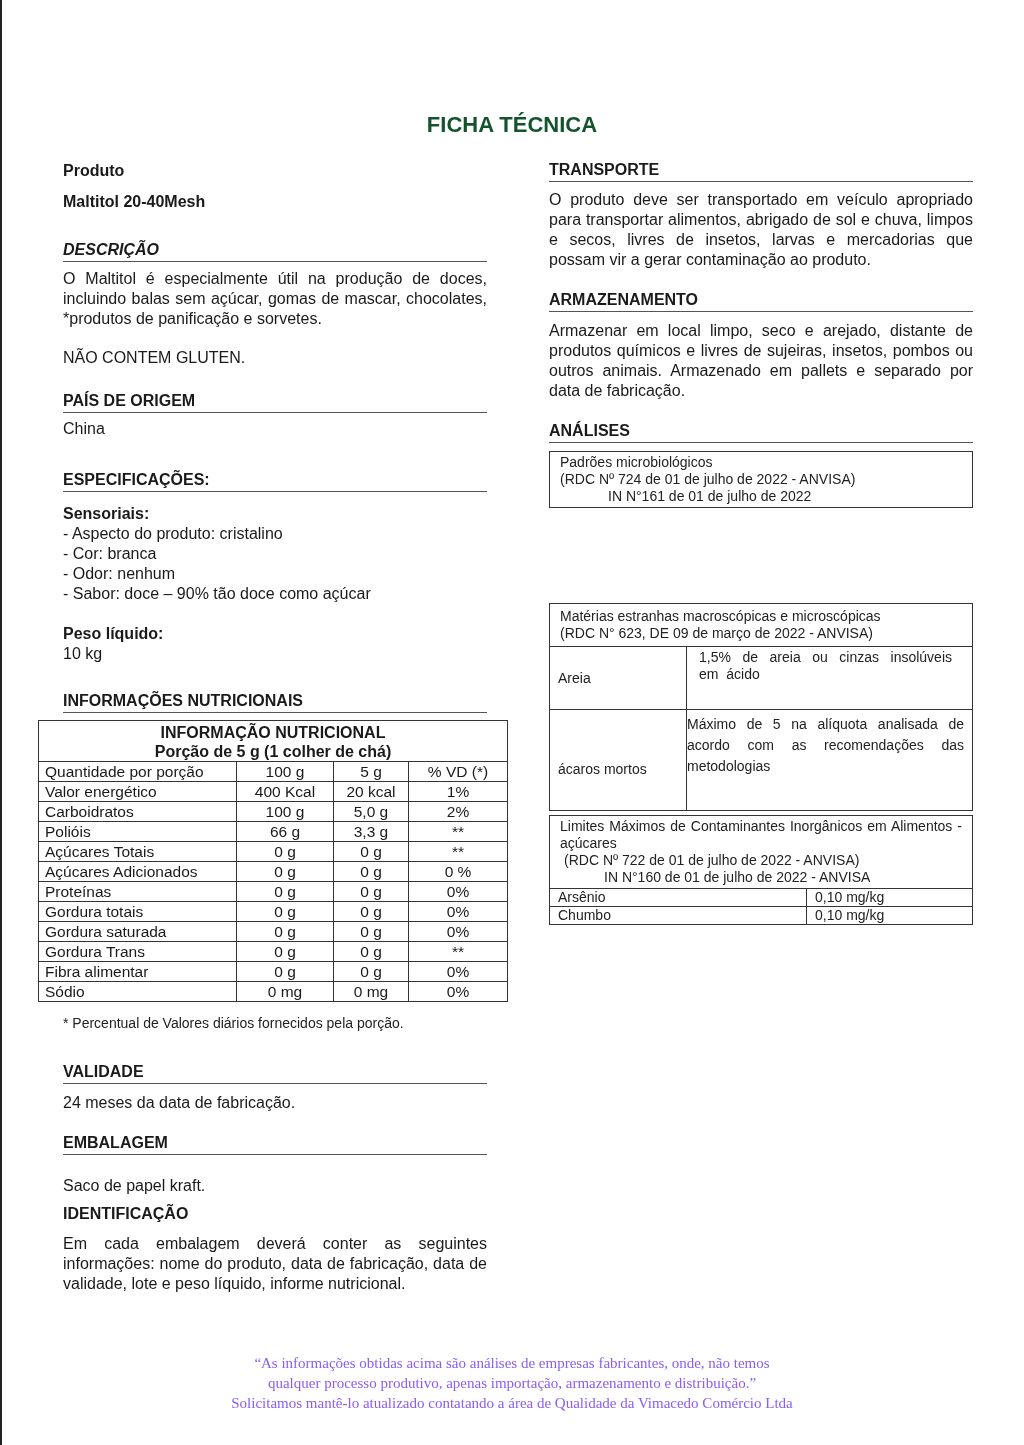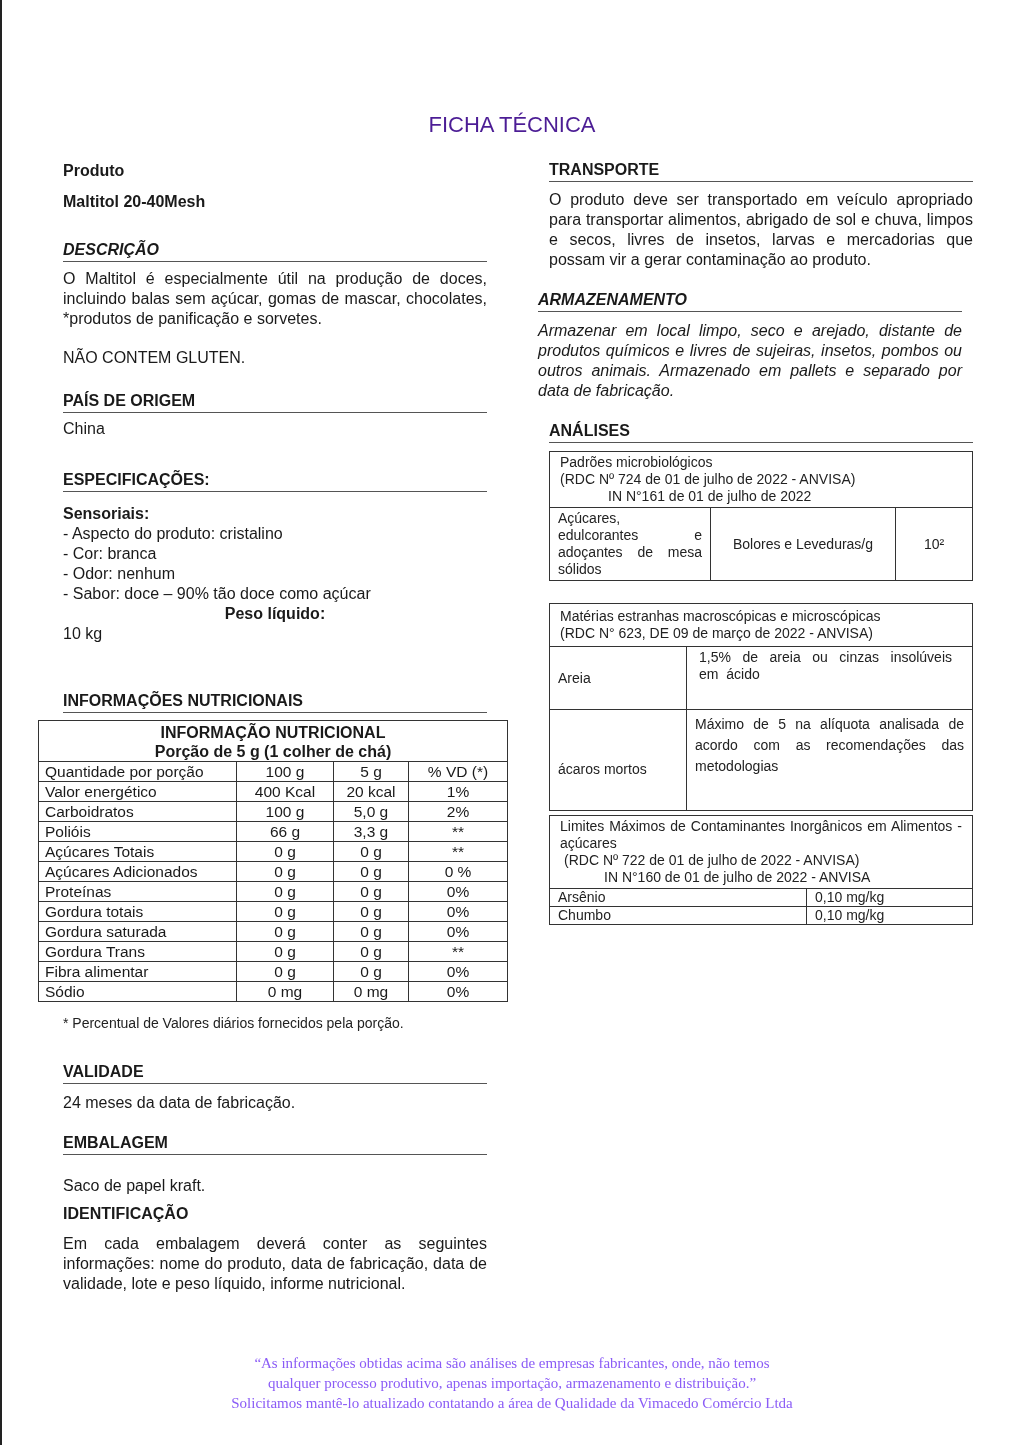--- a/index.html
+++ b/index.html
@@ -1,18 +1,18 @@
 <!DOCTYPE html>
 <html><head>
 <meta charset="utf-8">
 <style>
   html, body { margin:0; padding:0; background:#fff; }
   body { width:1024px; height:1445px; position:relative; overflow:hidden; font-family:"Liberation Sans", sans-serif; color:#1a1a1a; }
   .left-edge { position:absolute; left:0; top:0; width:2px; height:1445px; background:#222; }
-  .title { position:absolute; left:0; width:1024px; top:112px; text-align:center; font-weight:normal; font-size:22px; color:#4c1d95; }
+  .title { position:absolute; left:0; width:1024px; top:112px; text-align:center; font-weight:bold; font-size:22px; color:#14532d; }
   .p { font-size:16px; line-height:20px; margin:0; }
   .just { text-align:justify; }
   .bold { font-weight:bold; }
   .sh { font-weight:bold; font-size:16px; padding-bottom:2px; border-bottom:1.5px solid #555; margin:0; }
   .ital { font-style:italic; }
   .abs { position:absolute; }
   table { border-collapse:collapse; }
   .nut { position:absolute; left:38px; top:720px; width:470px; font-size:15.5px; }
   .nut td { border:1.5px solid #333; padding:0 6px; height:19px; line-height:19px; }
   .nut td.c { text-align:center; }
@@ -42,21 +42,21 @@
   <p class="p" style="margin-top:6px;">China</p>
 </div>
 
 <div class="abs" style="left:63px;top:471px;width:424px;">
   <p class="sh">ESPECIFICAÇÕES:</p>
   <p class="p bold" style="margin-top:12px;">Sensoriais:</p>
   <p class="p">- Aspecto do produto: cristalino</p>
   <p class="p">- Cor: branca</p>
   <p class="p">- Odor: nenhum</p>
   <p class="p">- Sabor: doce – 90% tão doce como açúcar</p>
-  <p class="p bold" style="text-align:center;">Peso líquido:</p>
+  <p class="p bold" style="margin-top:20px;">Peso líquido:</p>
   <p class="p">10 kg</p>
 </div>
 
 <div class="abs" style="left:63px;top:692px;width:424px;">
   <p class="sh">INFORMAÇÕES NUTRICIONAIS</p>
 </div>
 
 <table class="nut">
   <tbody>
       <tr>
@@ -156,61 +156,56 @@
 <div class="abs" style="left:63px;top:1204px;width:424px;">
   <p class="p bold">IDENTIFICAÇÃO</p>
   <p class="p just" style="margin-top:10px;">Em cada embalagem deverá conter as seguintes informações: nome do produto, data de fabricação, data de validade, lote e peso líquido, informe nutricional.</p>
 </div>
 
 <div class="abs" style="left:549px;top:161px;width:424px;">
   <p class="sh">TRANSPORTE</p>
   <p class="p just" style="margin-top:8px;">O produto deve ser transportado em veículo apropriado para transportar alimentos, abrigado de sol e chuva, limpos e secos, livres de insetos, larvas e mercadorias que possam vir a gerar contaminação ao produto.</p>
 </div>
 
-<div class="abs" style="left:538px;top:291px;width:424px;font-style:italic;">
+<div class="abs" style="left:549px;top:291px;width:424px;">
   <p class="sh">ARMAZENAMENTO</p>
   <p class="p just" style="margin-top:9px;">Armazenar em local limpo, seco e arejado, distante de produtos químicos e livres de sujeiras, insetos, pombos ou outros animais. Armazenado em pallets e separado por data de fabricação.</p>
 </div>
 
 <div class="abs" style="left:549px;top:422px;width:424px;">
   <p class="sh">ANÁLISES</p>
 </div>
 
 <table class="an" style="top:451px;">
   <tbody>
       <tr>
     <td colspan="3" style="padding:2px 10px;">
       <div>Padrões microbiológicos</div>
       <div>(RDC Nº 724 de 01 de julho de 2022 - ANVISA)</div>
       <div style="padding-left:48px;">IN N°161 de 01 de julho de 2022</div>
     </td>
   </tr>
-  <tr>
-    <td style="width:144px;text-align:justify;text-align-last:left;">Açúcares, edulcorantes e adoçantes de mesa sólidos</td>
-    <td style="width:168px;text-align:center;">Bolores e Leveduras/g</td>
-    <td style="text-align:center;">10²</td>
-  </tr>
 </tbody>
   </table>
 
 <table class="an" style="top:603px;">
   <tbody>
       <tr>
     <td colspan="2" style="padding:2px 10px;height:38px;">
       <div>Matérias estranhas macroscópicas e microscópicas</div>
       <div>(RDC N° 623, DE 09 de março de 2022 - ANVISA)</div>
     </td>
   </tr>
   <tr>
     <td style="width:120px;height:58px;">Areia</td>
     <td style="height:58px;vertical-align:top;padding:2px 20px 2px 12px;text-align:justify;word-spacing:4px;">1,5% de areia ou cinzas insolúveis em ácido</td>
   </tr>
   <tr>
     <td style="height:78px;padding-top:20px;">ácaros mortos</td>
-    <td style="height:78px;vertical-align:top;padding:4px 8px 2px 8px;text-align:justify;line-height:21px;">Máximo de 5 na alíquota analisada de acordo com as recomendações das metodologias</td>
+    <td style="height:78px;vertical-align:top;padding:4px 8px 2px 0;text-align:justify;line-height:21px;">Máximo de 5 na alíquota analisada de acordo com as recomendações das metodologias</td>
   </tr>
 </tbody>
   </table>
 
 <table class="an" style="top:815px;padding-left:32px;">
   <tbody>
       <tr>
     <td colspan="2" style="padding:2px 10px;line-height:17px;">
       <div style="text-align:justify;text-align-last:left;">Limites Máximos de Contaminantes Inorgânicos em Alimentos - açúcares</div>
       <div style="padding-left:4px;">(RDC Nº 722 de 01 de julho de 2022 - ANVISA)</div>

